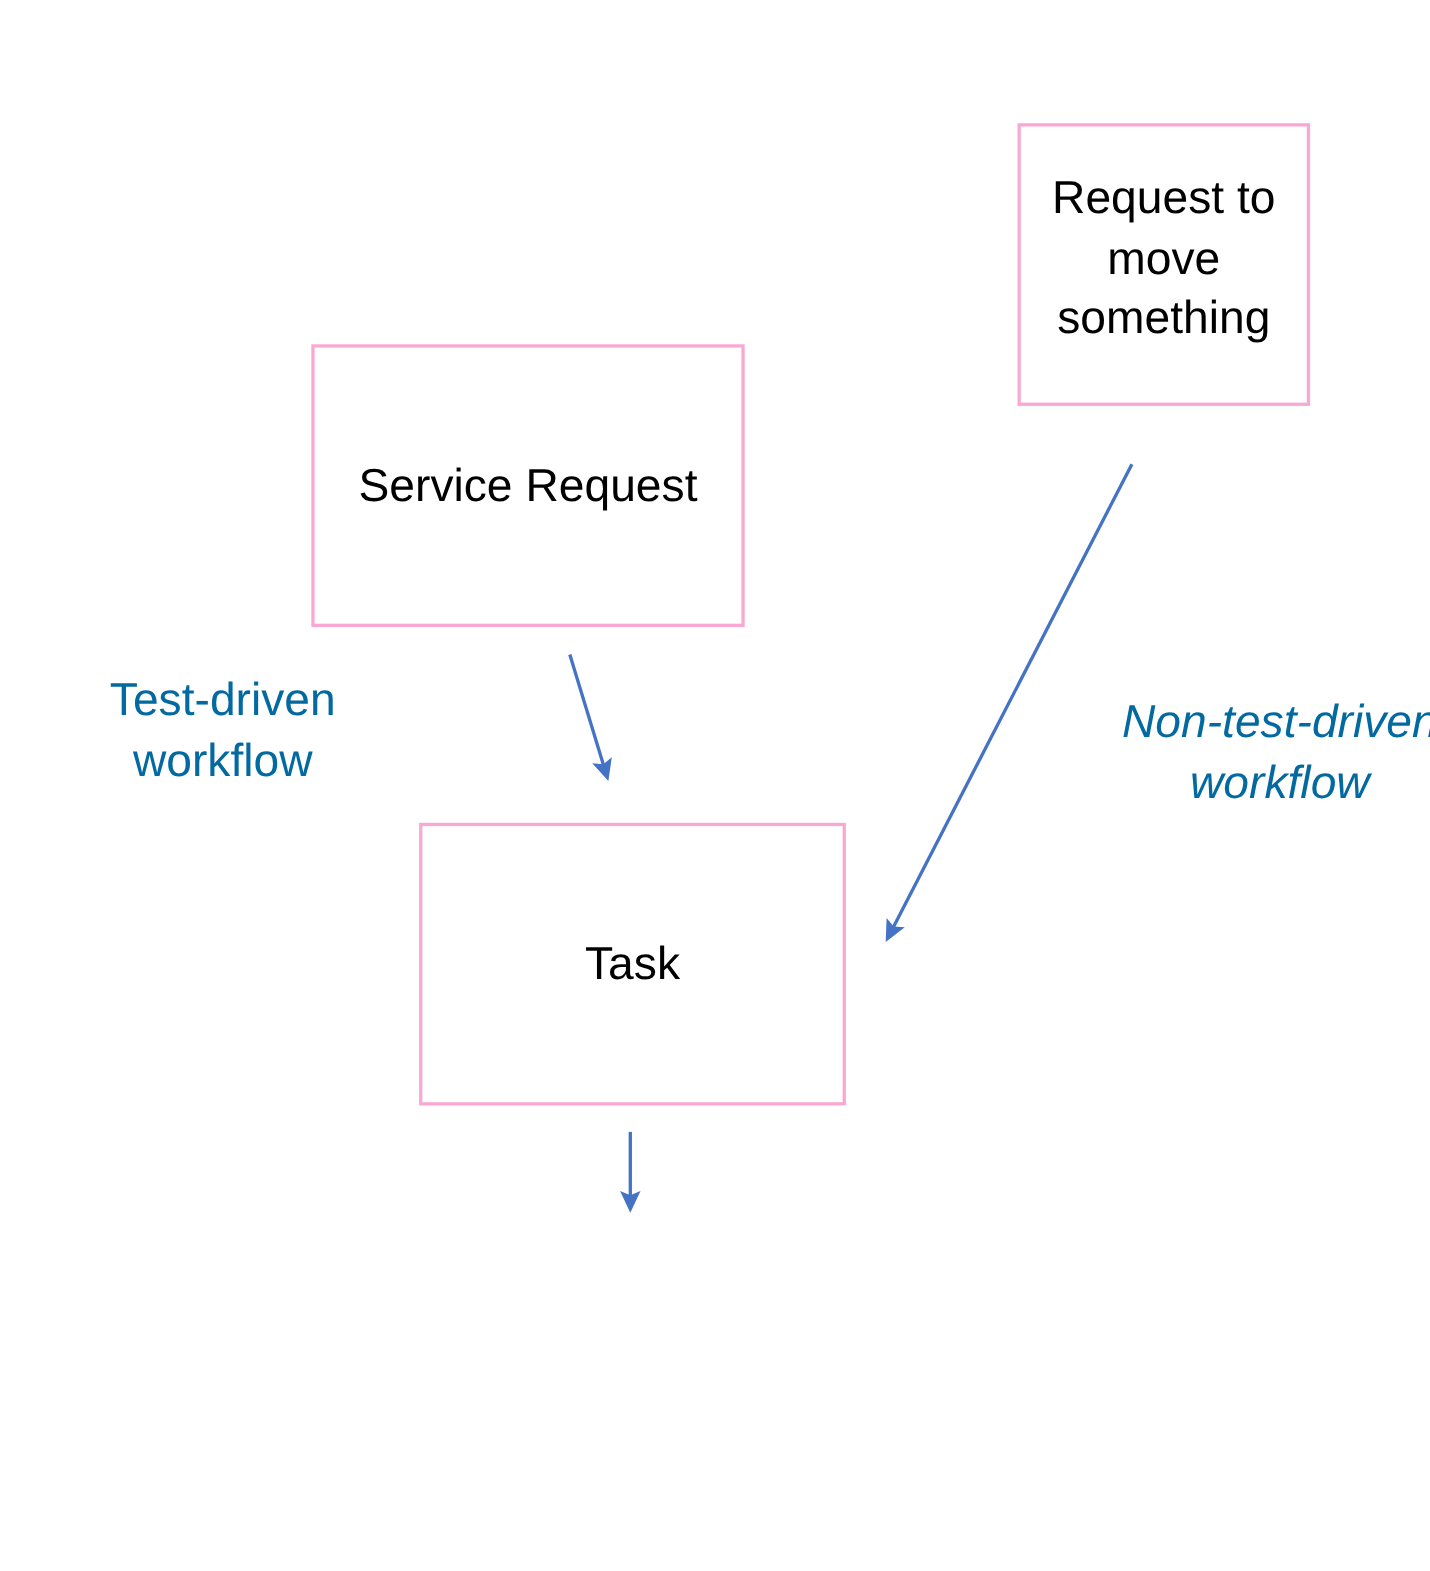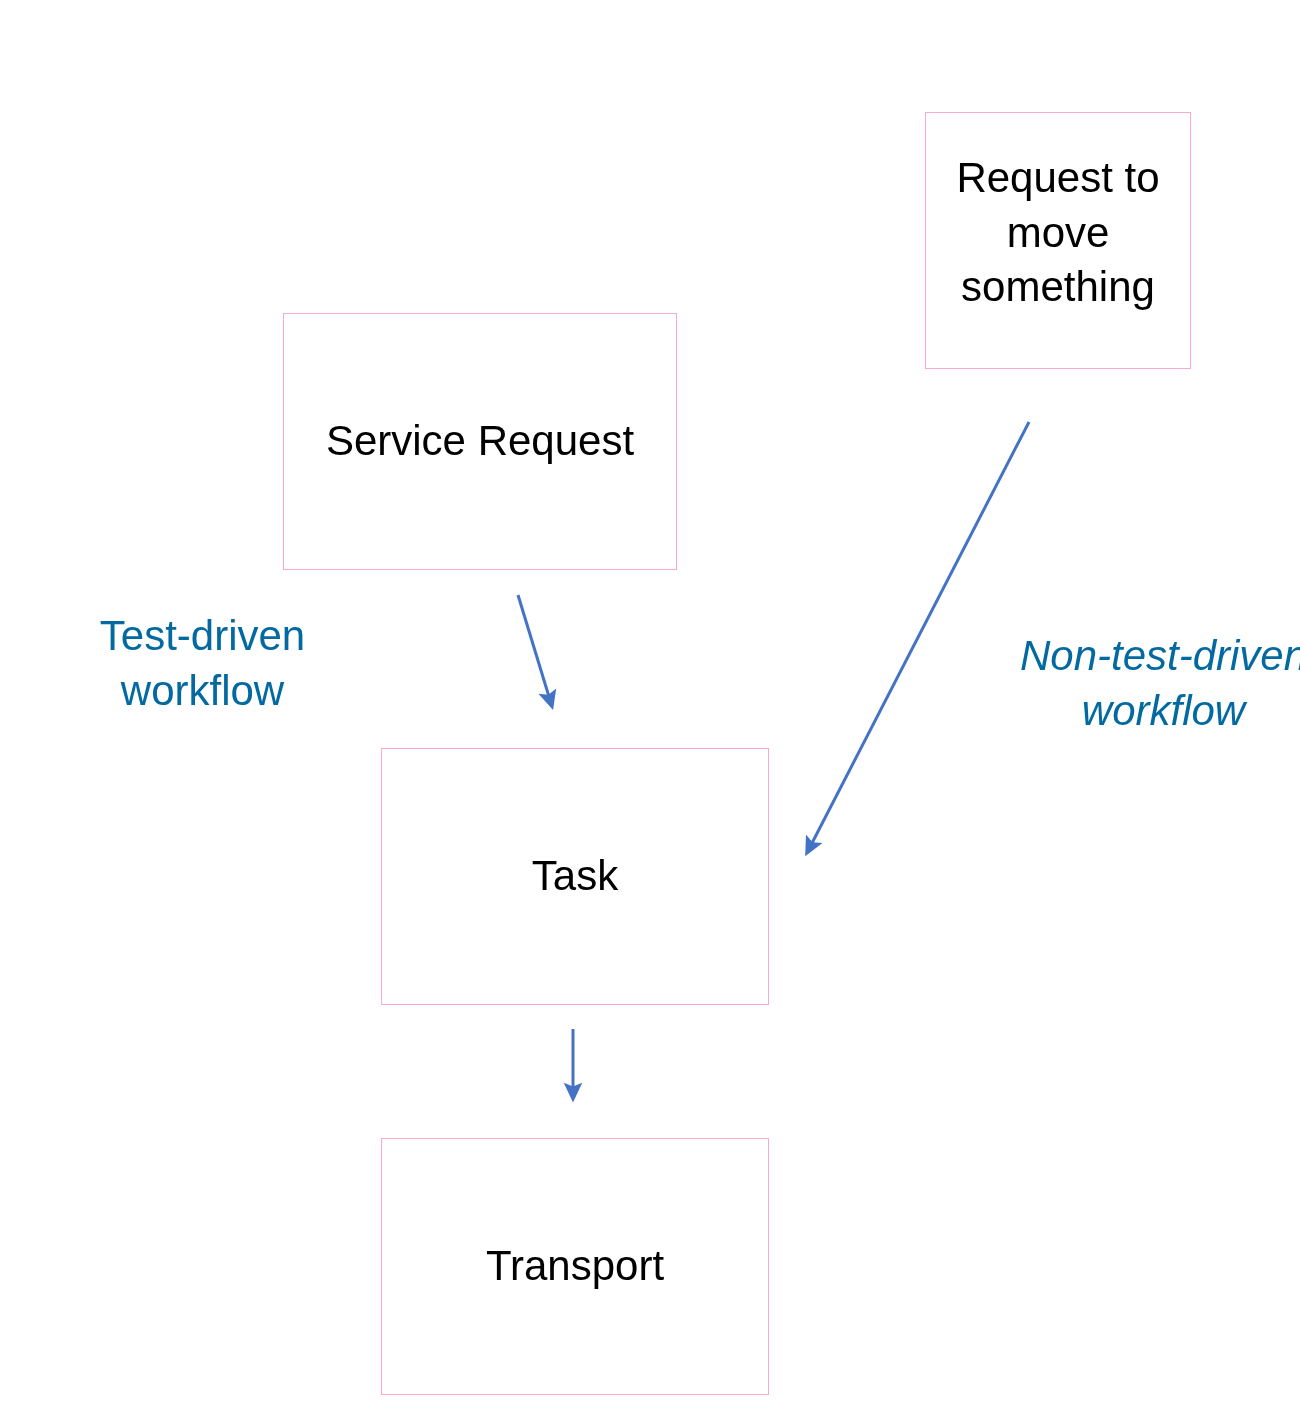--- a/index.html
+++ b/index.html
@@ -15,21 +15,21 @@
     position: relative;
     width: 1300px;
     height: 1428px;
     background: #ffffff;
     overflow: hidden;
   }
   .node {
     position: absolute;
     box-sizing: border-box;
     background: #ffffff;
-    border: 1px solid #f9a8d4;
+    border: 3px solid #f9a8d4;
     display: flex;
     align-items: center;
     justify-content: center;
     text-align: center;
   }
   .node-label {
     color: #000000;
     font-size: 42px;
     line-height: 1.30;
     letter-spacing: 0px;
@@ -130,23 +130,20 @@
   </div>
 
   <div class="node" id="node-task">
     <span class="node-label">Task</span>
   </div>
 
   <div class="node" id="node-service-request">
     <span class="node-label">Service Request</span>
   </div>
 
-  <div class="node" id="node-transport">
-    <span class="node-label">Transport</span>
-  </div>
 
   <div class="caption" id="caption-test-driven">Test-driven
 workflow</div>
 
   <div class="caption" id="caption-non-test-driven">Non-test-driven
 workflow</div>
 
 </div>
 
 </body></html>

